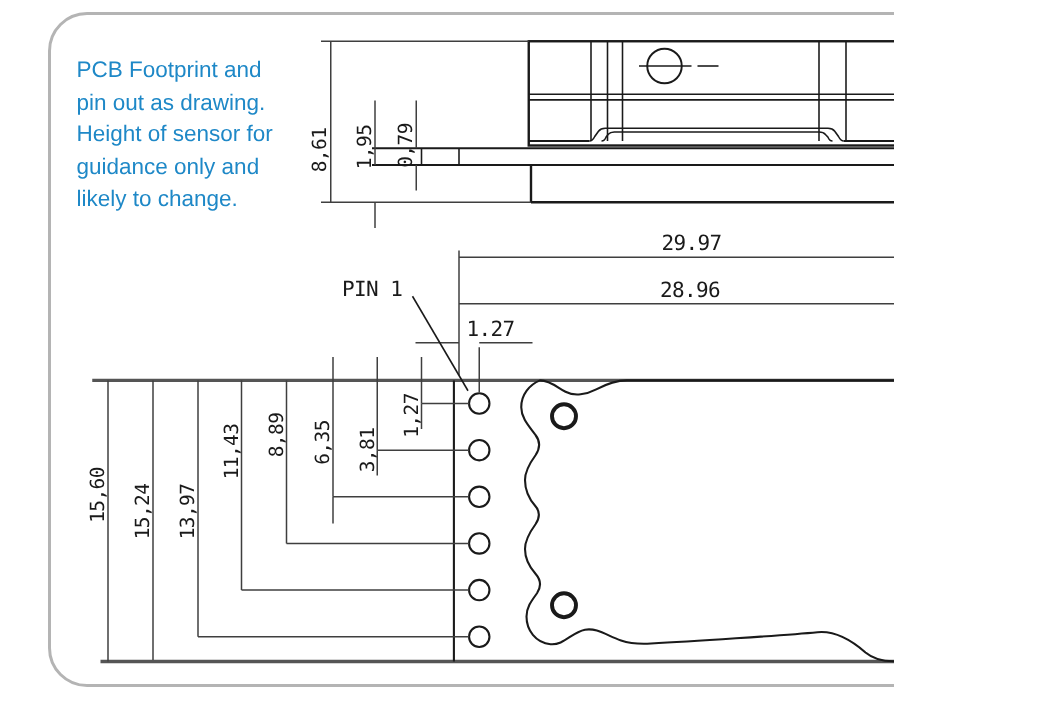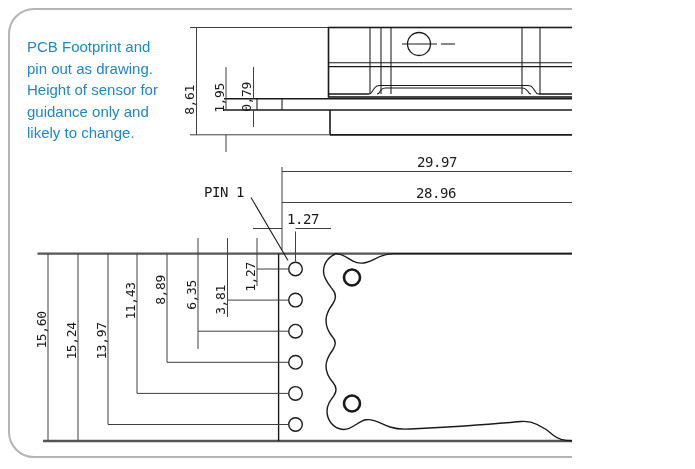--- a/index.html
+++ b/index.html
@@ -1,17 +1,17 @@
 <!DOCTYPE html>
 <html><head>
 <meta charset="utf-8">
 <style>
   html,body{margin:0;padding:0;background:#ffffff;}
   #stage{position:relative;width:572px;height:469px;background:#ffffff;overflow:hidden;
-         font-family:"Liberation Sans",sans-serif;}
+         font-family:"Liberation Sans",sans-serif;margin-left:24px;}
   .card{position:absolute;left:8px;top:8px;width:676px;height:450px;
         border:2px solid #b4b4b4;border-radius:26px;background:#ffffff;box-sizing:border-box;}
   .note{position:absolute;left:27px;top:36px;width:134px;
         font-size:15px;line-height:21.5px;font-weight:500;color:#1e88c7;}
   svg{position:absolute;left:0;top:0;}
   svg line,svg path,svg circle,svg rect{fill:none;}
   .ln   {stroke:#1a1a1a;stroke-width:1.6px;}
   .thin {stroke:#1a1a1a;stroke-width:1.05px;}
   .dimln{stroke:#3f3f3f;stroke-width:1px;}
   .edge {stroke:#555555;stroke-width:2.2px;}

